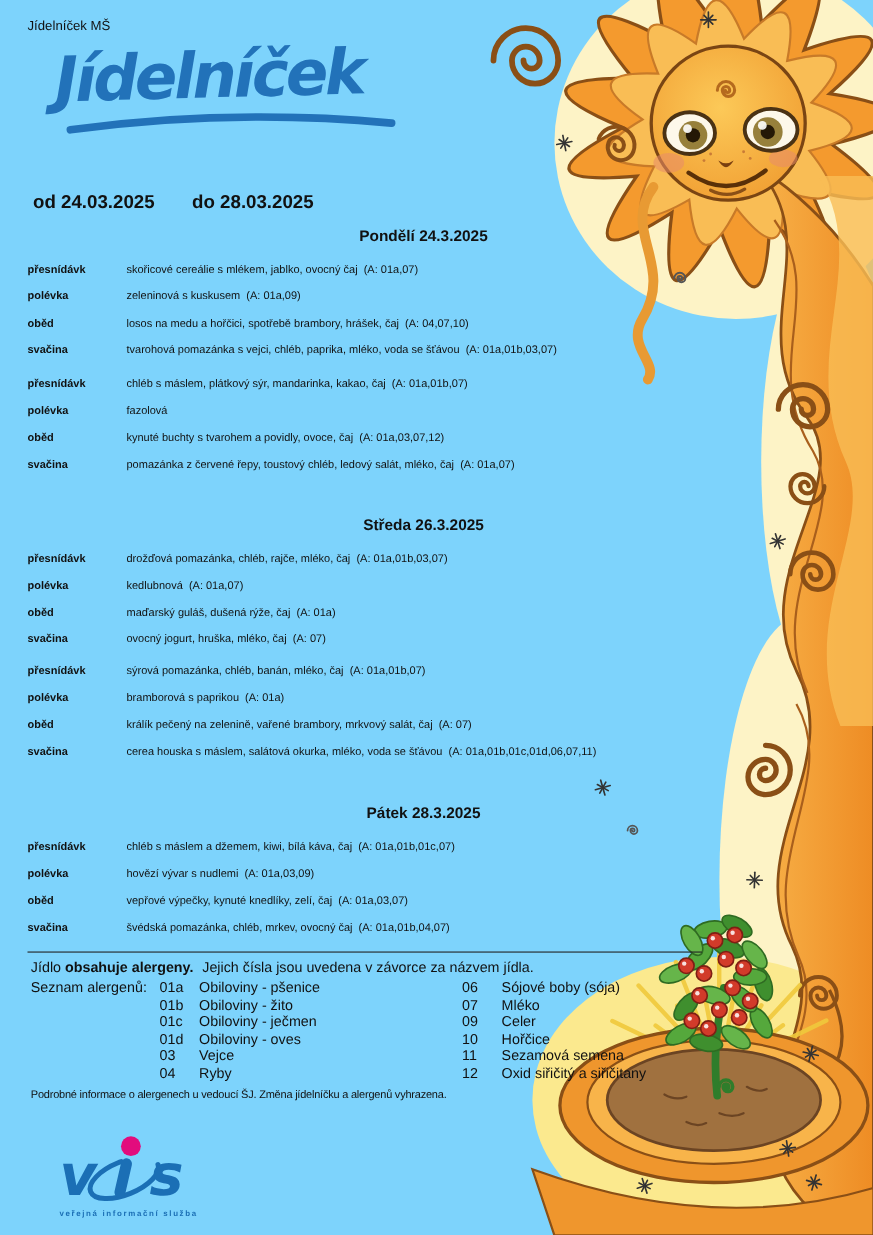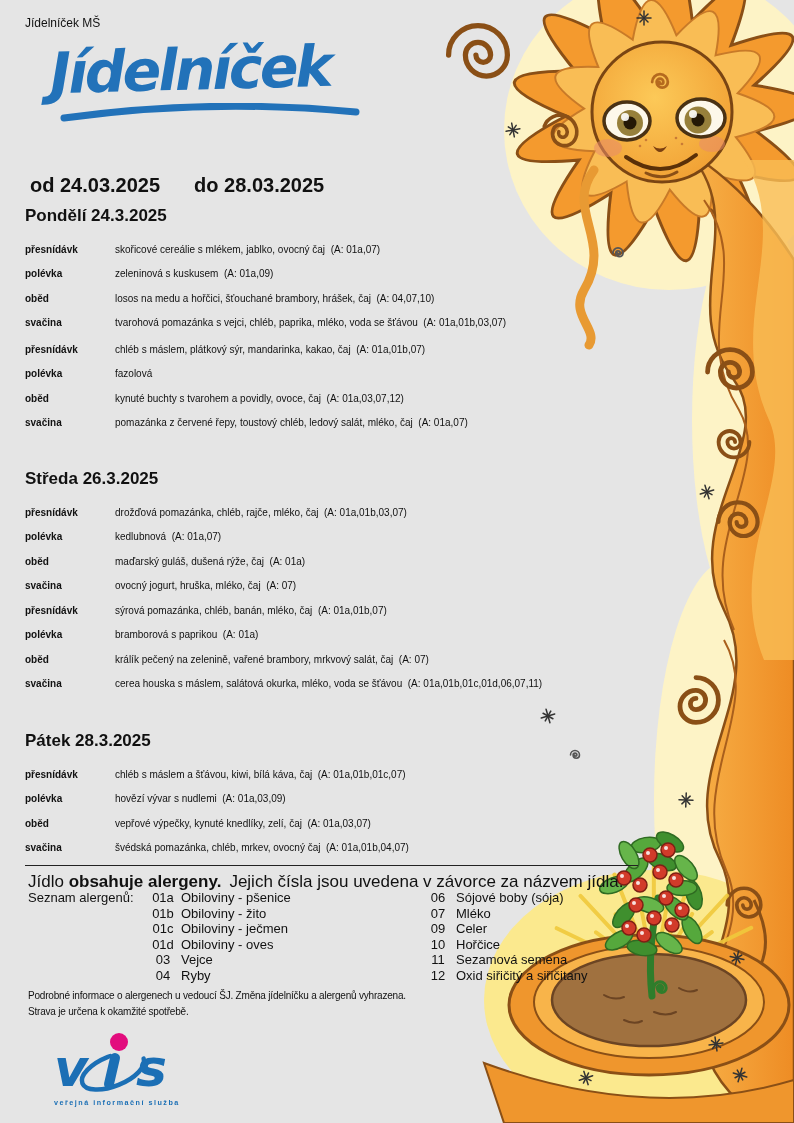--- a/index.html
+++ b/index.html
@@ -1,42 +1,42 @@
 <!DOCTYPE html>
 <html><head>
 <meta charset="utf-8">
 <style>
   html,body{margin:0;padding:0;background:#888;}
-  .page{position:relative;width:794px;height:1123px;background:#e5e5e5;overflow:hidden;
+  .page{position:relative;width:794px;height:1123px;background:#7dd3fc;overflow:hidden;
         font-family:"Liberation Sans",sans-serif;color:#111;margin:0 auto;}
   .illustration{position:absolute;right:0;top:0;width:370px;height:1123px;z-index:1;pointer-events:none;}
   .txt{position:absolute;z-index:2;}
   .header-small{left:25px;top:16px;font-size:12px;}
   .logo-wrap{left:50px;top:38px;width:320px;}
   .logo-text{display:block;font-family:"DejaVu Sans",sans-serif;font-style:italic;font-weight:bold;
              font-size:57px;line-height:1.1;color:#2272b9;letter-spacing:-3px;transform:rotate(-1.5deg);}
   .logo-swoosh{display:block;margin:2px 0 0 10px;}
-  .date-line{left:30px;top:174px;font-size:20px;font-weight:bold;}
+  .date-line{left:30px;top:174px;font-size:17px;font-weight:bold;}
   .date-line span{margin-right:34px;}
   .day{left:25px;width:720px;}
-  .day-title{margin:0 0 12px 0;font-size:17px;font-weight:bold;}
+  .day-title{margin:0 0 12px 0;font-size:14px;font-weight:bold;text-align:center;}
   .meal-row{display:flex;line-height:24.4px;font-size:10px;}
   .meal-label{flex:none;width:90px;font-weight:bold;}
   .meal-text{white-space:pre;text-align:center;}
   .divider{left:25px;top:865px;width:613px;border-top:1.5px solid #222;height:0;}
-  .allergen-intro{left:28px;top:872px;font-size:17px;white-space:pre;}
+  .allergen-intro{left:28px;top:872px;font-size:13px;white-space:pre;}
   .allergen-intro .b{font-weight:bold;}
   .allergen-intro .rest{margin-left:8px;}
   .allergen-grid{left:28px;top:890px;width:620px;font-size:13px;}
   .ag-label{position:absolute;left:0;top:0;}
   .ag-col{position:absolute;top:0;}
   .ag-col.c1{left:117px;}
   .ag-col.c2{left:392px;}
   .ag-row{line-height:15.6px;white-space:nowrap;}
-  .ag-code{display:inline-block;width:36px;text-align:center;}
+  .ag-code{display:inline-block;width:36px;}
   .footer-notes{left:28px;top:988px;font-size:10px;line-height:15.5px;letter-spacing:-0.2px;}
   .vis-logo{left:52px;top:1032px;}
 </style>
 </head>
 <body>
 
 <div class="page">
 
   <svg id="illu" class="illustration" viewBox="0 0 370 1123" aria-hidden="true">
     <defs>
@@ -265,21 +265,21 @@
     <div class="meal-row">
         <span class="meal-label">přesnídávk</span>
         <span class="meal-text">skořicové cereálie s mlékem, jablko, ovocný čaj  (A: 01a,07)</span>
       </div>
     <div class="meal-row">
         <span class="meal-label">polévka</span>
         <span class="meal-text">zeleninová s kuskusem  (A: 01a,09)</span>
       </div>
     <div class="meal-row">
         <span class="meal-label">oběd</span>
-        <span class="meal-text">losos na medu a hořčici, šťouchané brambory, hrášek, čaj  (A: 04,07,10)</span>
+        <span class="meal-text">losos na medu a hořčici, spotřebě brambory, hrášek, čaj  (A: 04,07,10)</span>
       </div>
     <div class="meal-row">
         <span class="meal-label">svačina</span>
         <span class="meal-text">tvarohová pomazánka s vejci, chléb, paprika, mléko, voda se šťávou  (A: 01a,01b,03,07)</span>
       </div>
   </section>
 
   <section class="txt day" style="top:338px">
     <div class="meal-row">
         <span class="meal-label">přesnídávk</span>
@@ -335,21 +335,21 @@
     <div class="meal-row">
         <span class="meal-label">svačina</span>
         <span class="meal-text">cerea houska s máslem, salátová okurka, mléko, voda se šťávou  (A: 01a,01b,01c,01d,06,07,11)</span>
       </div>
   </section>
 
   <section class="txt day" style="top:731px">
     <h2 class="day-title">Pátek 28.3.2025</h2>
     <div class="meal-row">
         <span class="meal-label">přesnídávk</span>
-        <span class="meal-text">chléb s máslem a šťávou, kiwi, bílá káva, čaj  (A: 01a,01b,01c,07)</span>
+        <span class="meal-text">chléb s máslem a džemem, kiwi, bílá káva, čaj  (A: 01a,01b,01c,07)</span>
       </div>
     <div class="meal-row">
         <span class="meal-label">polévka</span>
         <span class="meal-text">hovězí vývar s nudlemi  (A: 01a,03,09)</span>
       </div>
     <div class="meal-row">
         <span class="meal-label">oběd</span>
         <span class="meal-text">vepřové výpečky, kynuté knedlíky, zelí, čaj  (A: 01a,03,07)</span>
       </div>
     <div class="meal-row">
@@ -377,21 +377,20 @@
       <div class="ag-row"><span class="ag-code">07</span><span>Mléko</span></div>
       <div class="ag-row"><span class="ag-code">09</span><span>Celer</span></div>
       <div class="ag-row"><span class="ag-code">10</span><span>Hořčice</span></div>
       <div class="ag-row"><span class="ag-code">11</span><span>Sezamová semena</span></div>
       <div class="ag-row"><span class="ag-code">12</span><span>Oxid siřičitý a siřičitany</span></div>
     </div>
   </div>
 
   <div class="txt footer-notes">
     <div>Podrobné informace o alergenech u vedoucí ŠJ. Změna jídelníčku a alergenů vyhrazena.</div>
-    <div>Strava je určena k okamžité spotřebě.</div>
   </div>
 
   <svg class="txt vis-logo" width="140" height="80" viewBox="0 0 140 80">
     <text x="2" y="54" font-family="DejaVu Sans, sans-serif" font-size="52" font-weight="bold" font-style="italic" fill="#1b6fb5">v</text>
     <ellipse cx="61" cy="39" rx="33" ry="15" transform="rotate(-22 61 39)" fill="none" stroke="#1b6fb5" stroke-width="4.5" stroke-dasharray="120 41" stroke-linecap="round"></ellipse>
     <line x1="63" y1="26" x2="57" y2="52" stroke="#1b6fb5" stroke-width="10" stroke-linecap="round"></line>
     <circle cx="67" cy="10" r="9" fill="#e20c7d"></circle>
     <text x="84" y="54" font-family="DejaVu Sans, sans-serif" font-size="52" font-weight="bold" font-style="italic" fill="#1b6fb5">s</text>
     <text x="2" y="73" font-family="Liberation Sans, sans-serif" font-size="7.2" letter-spacing="1.5" font-weight="bold" fill="#1b6fb5">veřejná informační služba</text>
   </svg>

